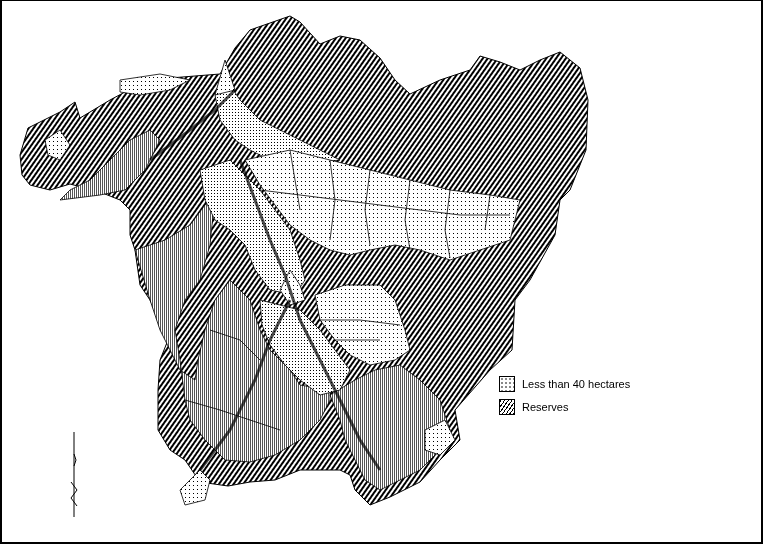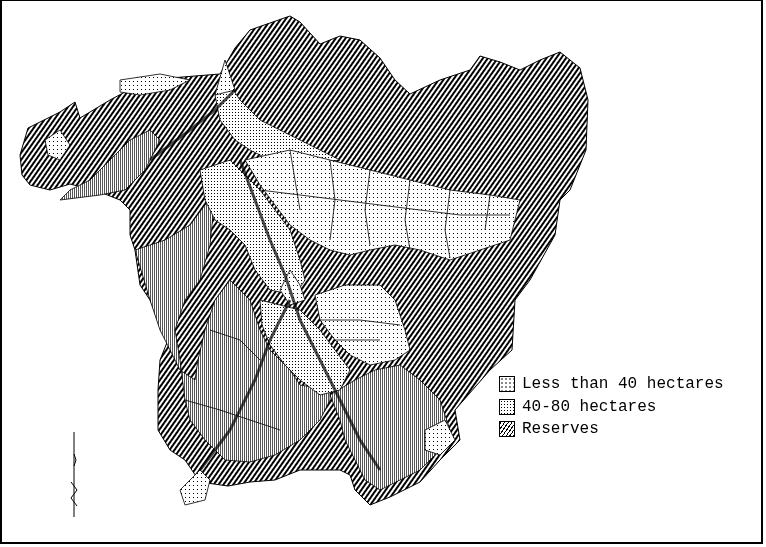--- a/index.html
+++ b/index.html
@@ -6,21 +6,21 @@
     body { width: 766px; height: 547px; position: relative; overflow: hidden; }
     .frame {
       position: absolute; left: 0; top: 0; width: 763px; height: 544px;
       border-left: 2px solid #000; border-top: 1px solid #000;
       border-right: 2px solid #000; border-bottom: 2px solid #000;
       box-sizing: border-box; background: #fff;
     }
     svg.map { position: absolute; left: 0; top: 0; }
     .legend {
       position: absolute; left: 499px; top: 373px;
-      font-family: Liberation Mono, monospace; font-size: 16px; color: #000;
+      font-family: Liberation Sans, sans-serif; font-size: 11px; color: #000;
     }
     .legend-item { display: flex; align-items: center; height: 22.5px; }
     .swatch {
       width: 16px; height: 16px; border: 1px solid #000; margin-right: 7px;
       box-sizing: border-box; flex: 0 0 auto;
     }
     .sw-small { background-image: radial-gradient(#000 0.6px, transparent 0.8px); background-size: 4px 4px; background-color:#fff; }
     .sw-mid { background-image: radial-gradient(#000 0.7px, transparent 0.9px); background-size: 3px 3px; background-color:#fff; }
     .sw-large { background-image: linear-gradient(90deg, #000 1px, transparent 1px), linear-gradient(#000 0.6px, transparent 0.6px); background-size: 2px 2px, 2px 2px; background-color:#fff; opacity: 0.85; }
     .sw-reserve { background: repeating-linear-gradient(-55deg, #000 0 1px, #fff 1px 3px); }
@@ -89,20 +89,16 @@
   <polyline points="6,22 8,28 6,34" fill="none" stroke="#000" stroke-width="1"></polyline>
   <polyline points="3,50 9,58 3,66 9,74" fill="none" stroke="#000" stroke-width="1"></polyline>
 </svg>
 
 <div class="legend">
   <div class="legend-item">
     <span class="swatch sw-small"></span>
     <span>Less than 40 hectares</span>
   </div>
   <div class="legend-item">
-    <span class="swatch sw-mid"></span>
-    <span>40-80 hectares</span>
-  </div>
-  <div class="legend-item">
     <span class="swatch sw-reserve"></span>
     <span>Reserves</span>
   </div>
 </div>
 
 </body></html>

